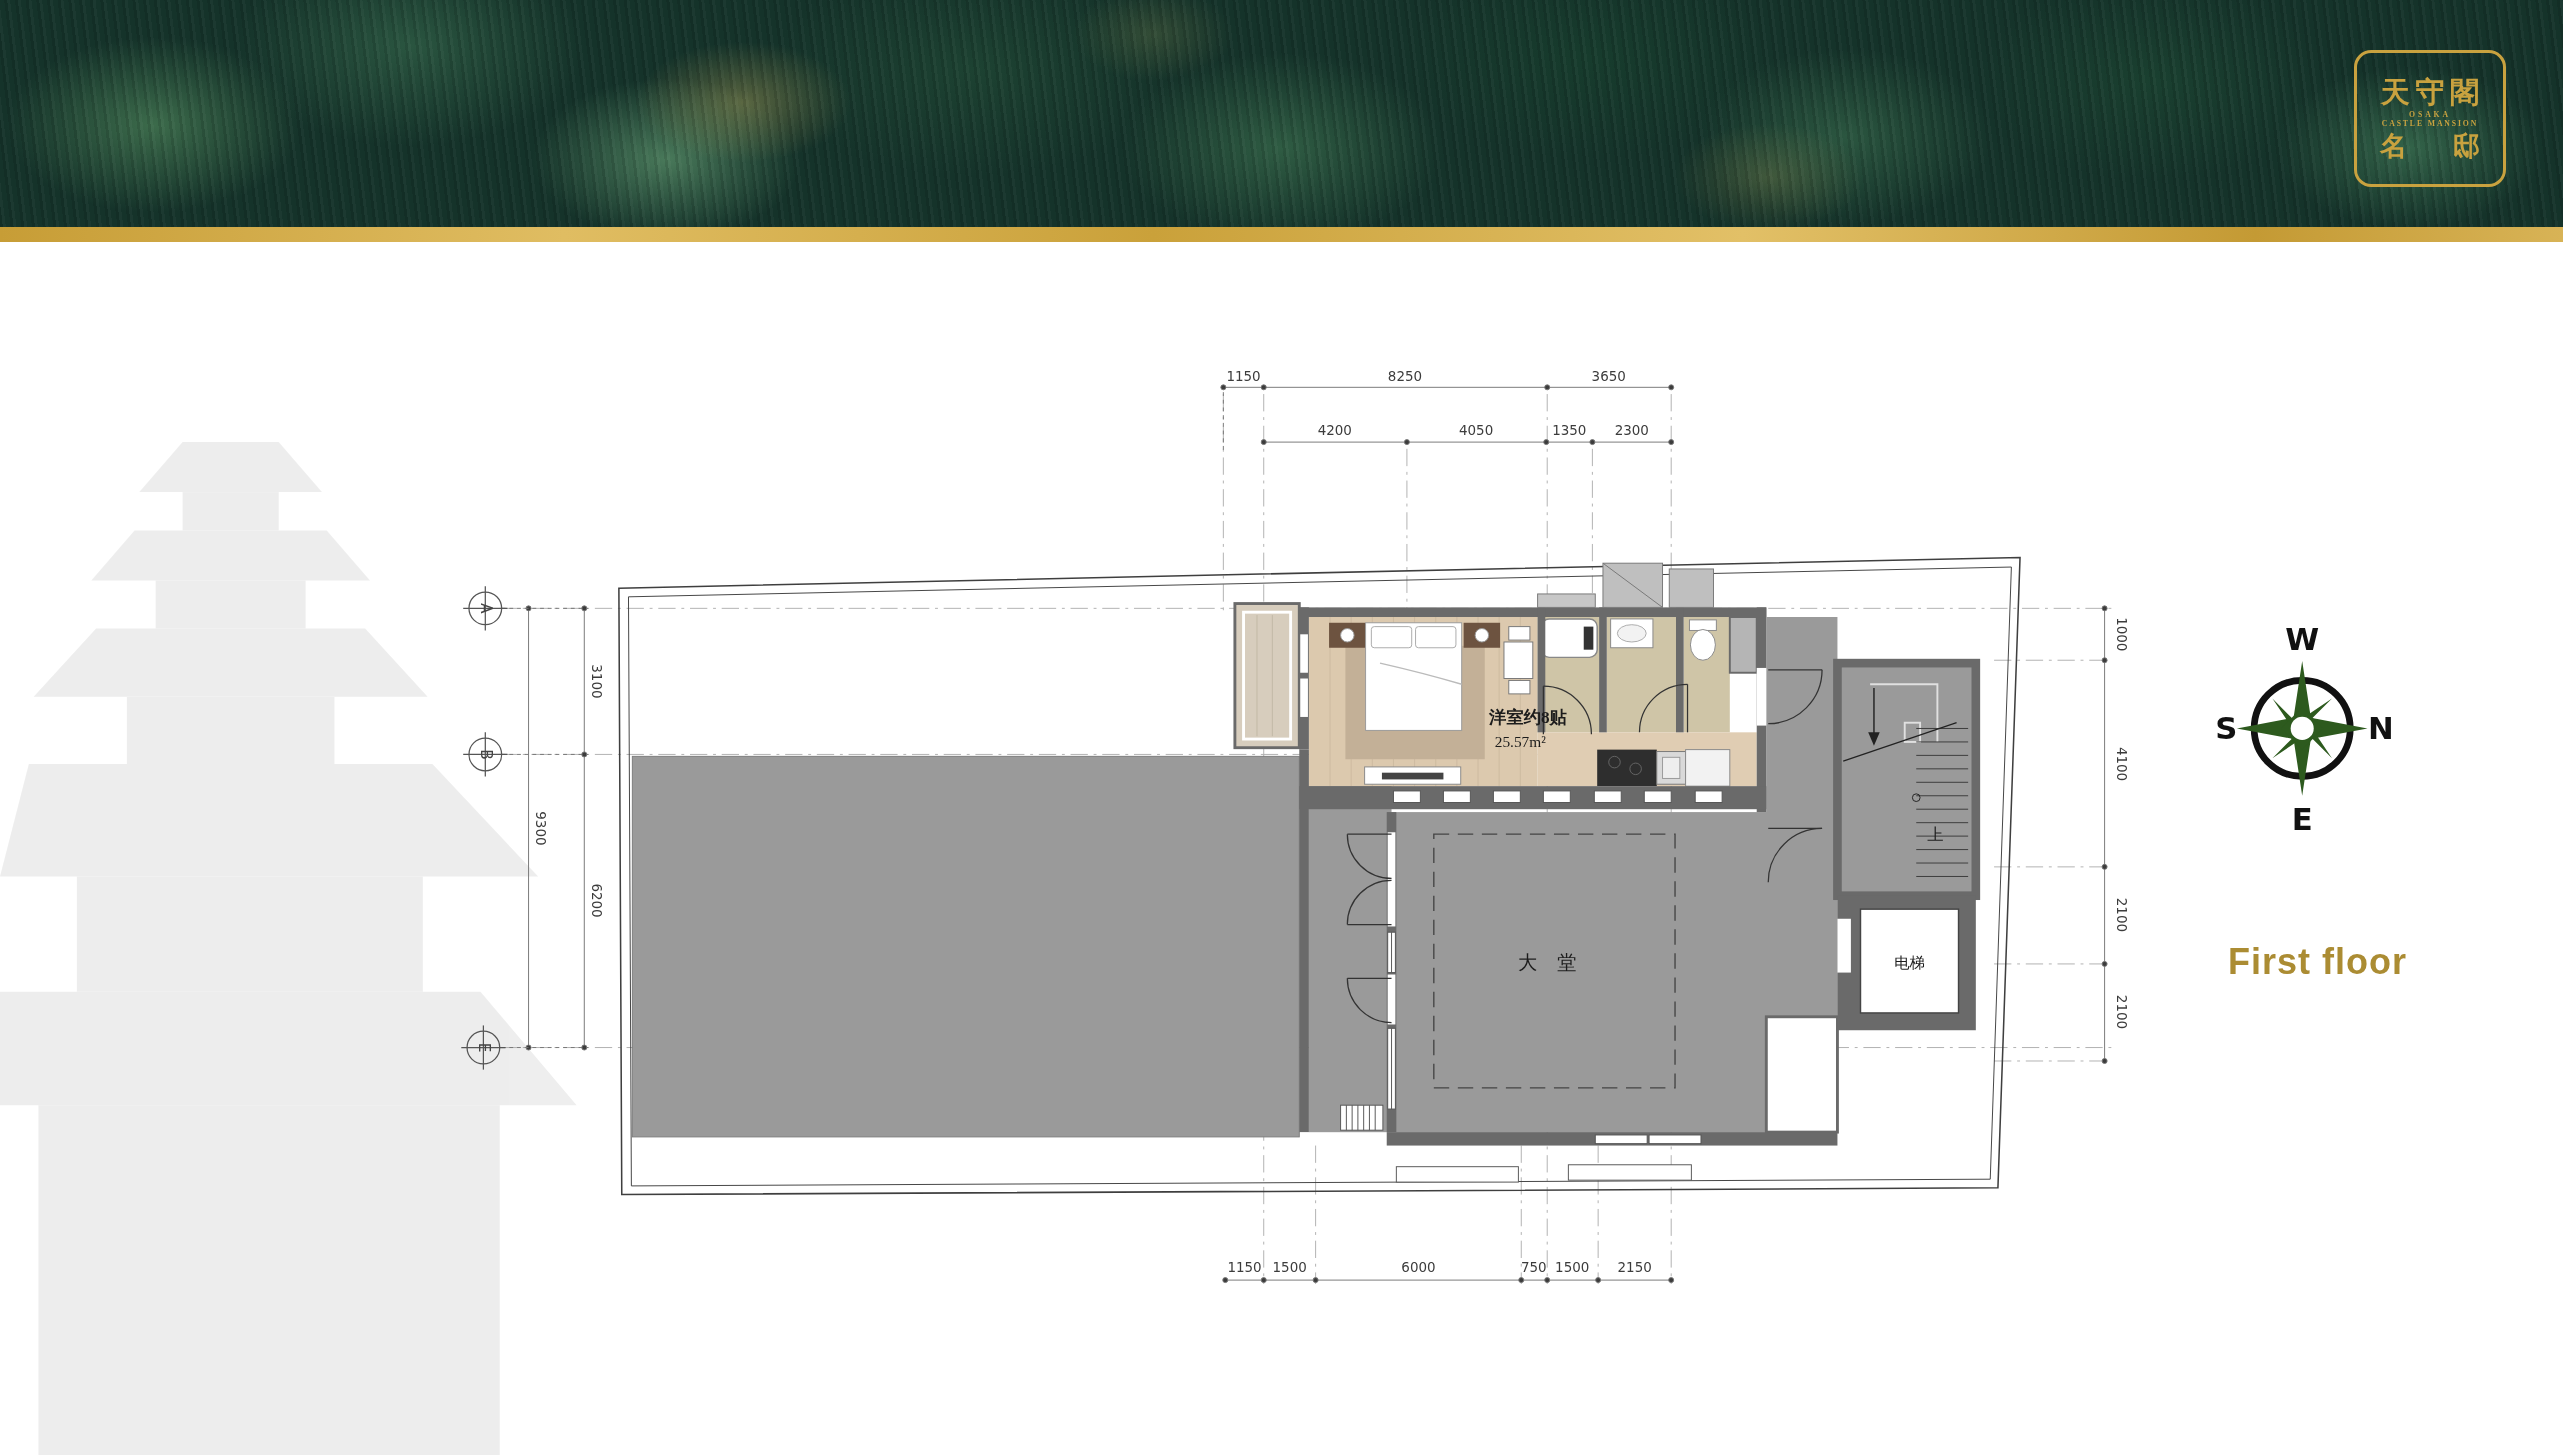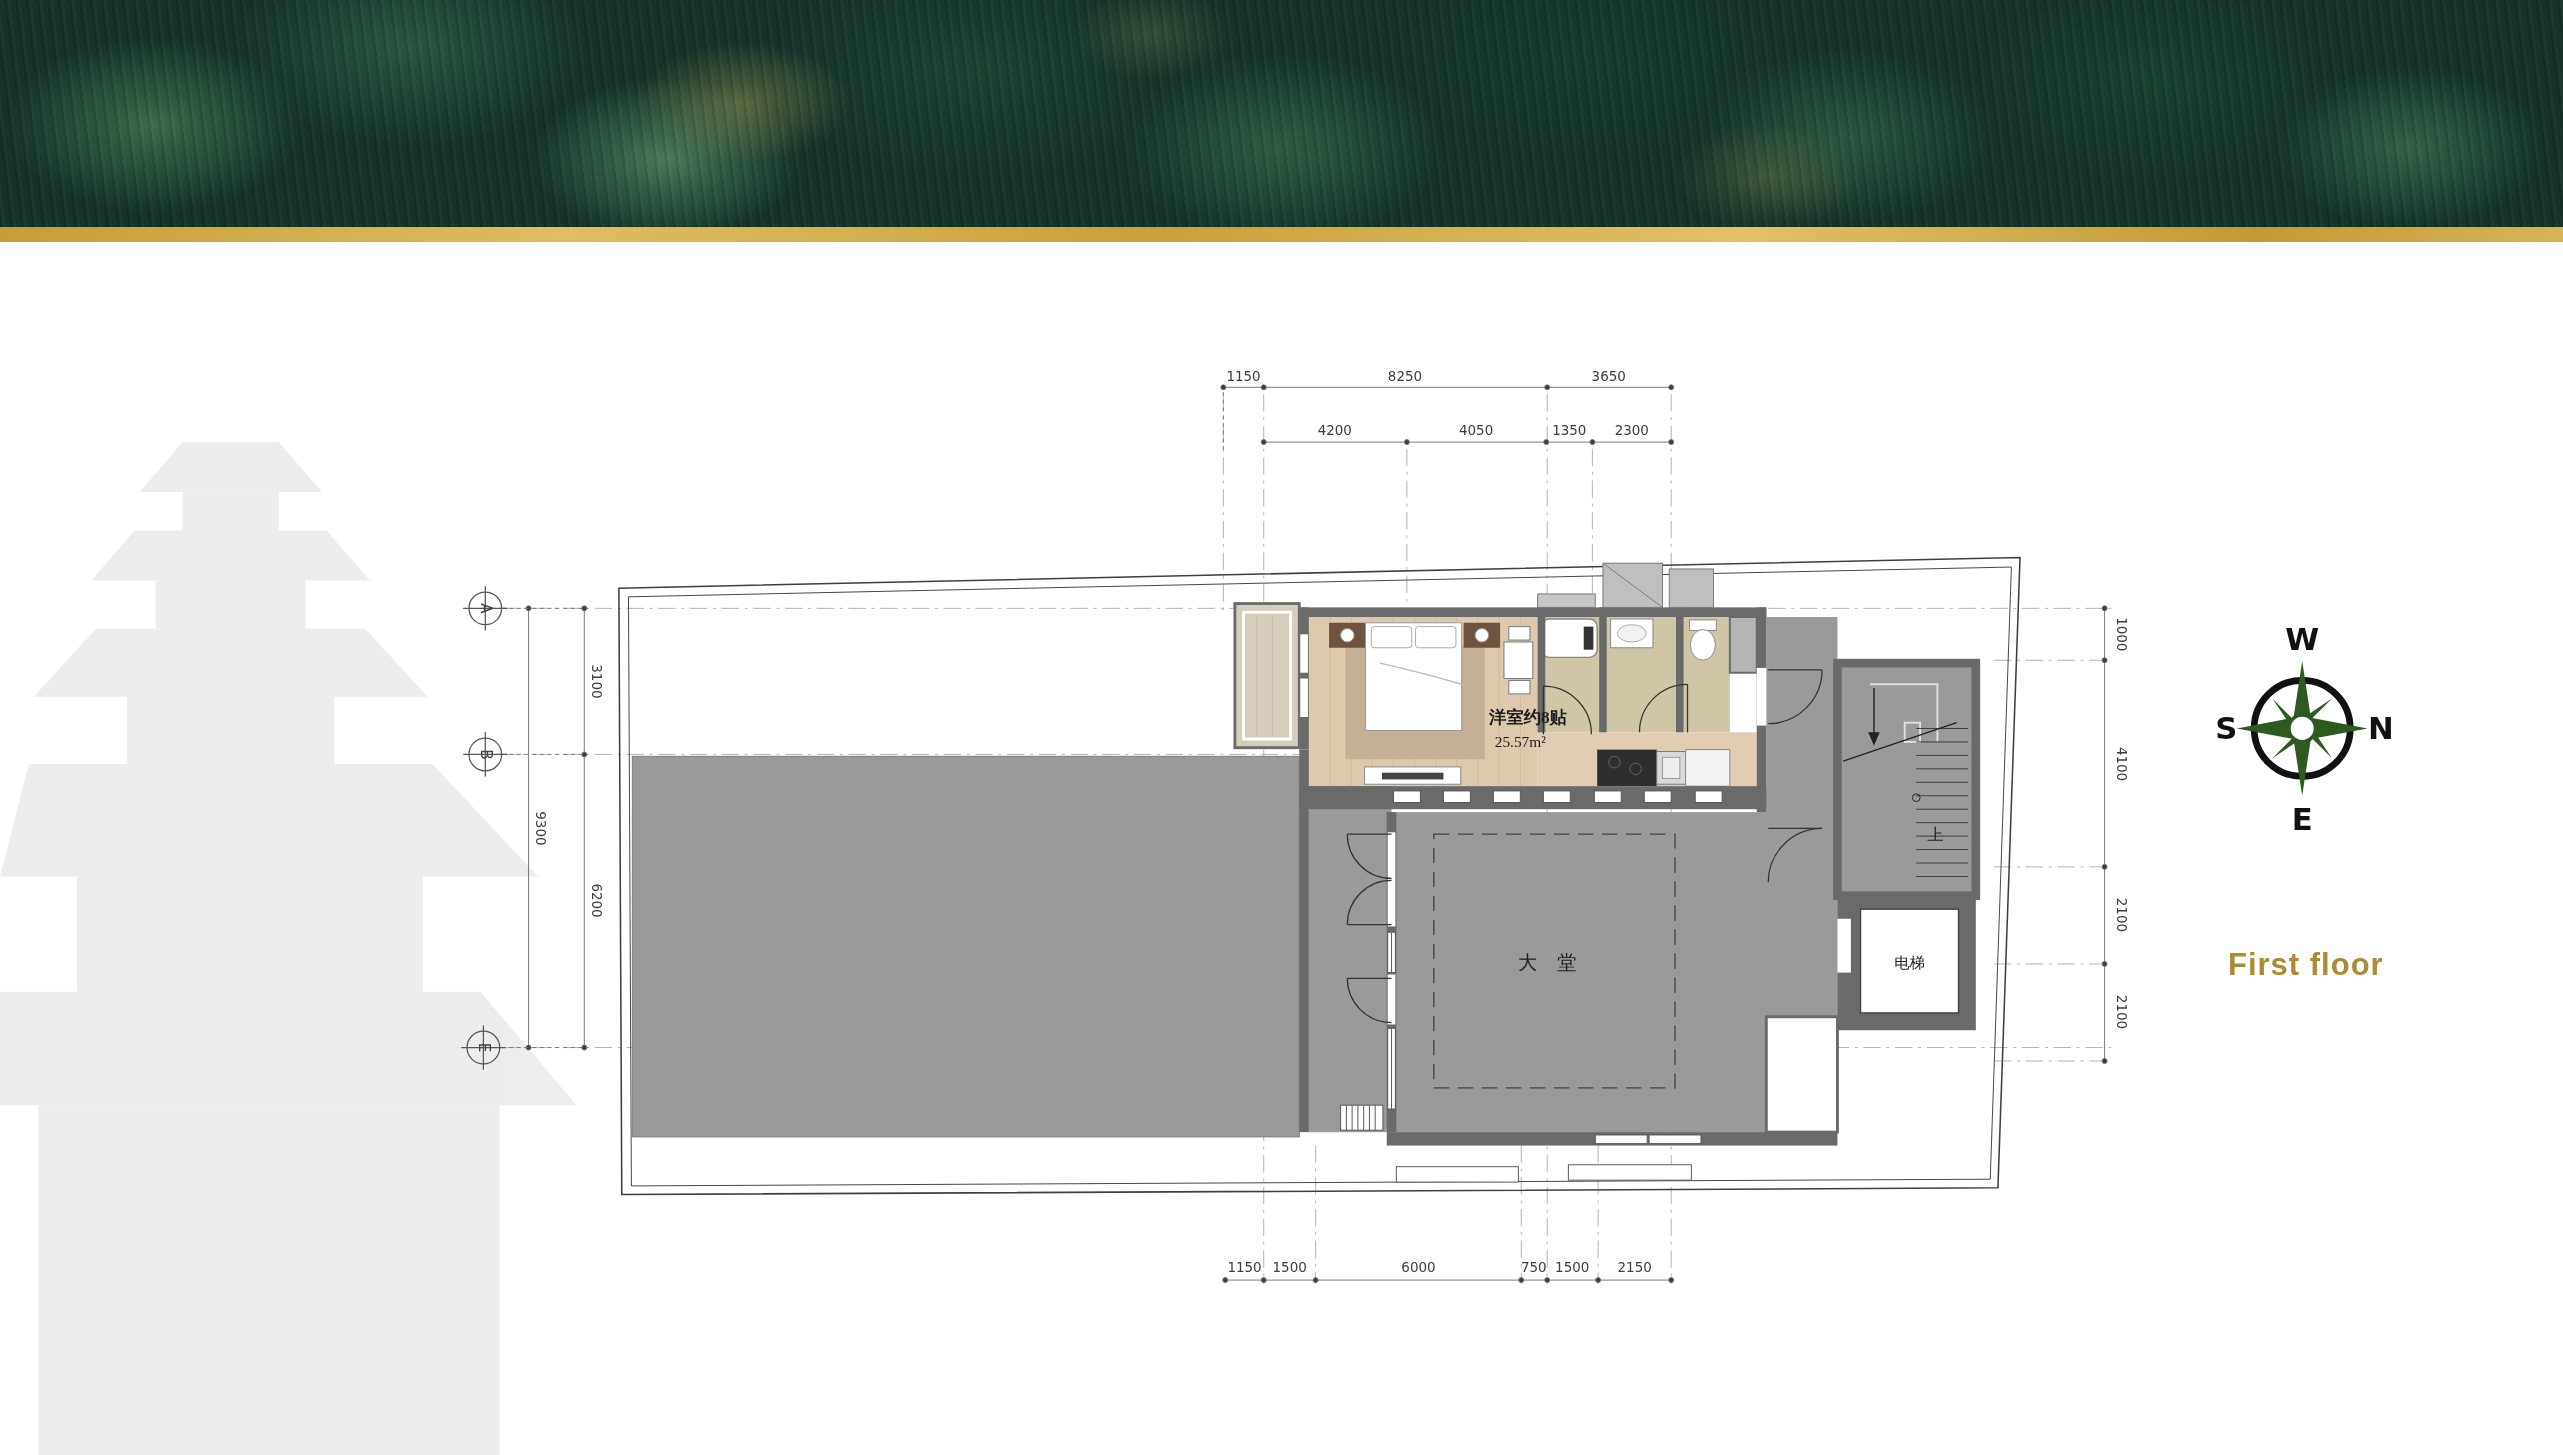--- a/index.html
+++ b/index.html
@@ -37,36 +37,45 @@
   .logo .t3{font-size:7.7px;letter-spacing:1.9px;font-weight:bold;}
   .logo .t4{display:flex;justify-content:space-between;width:100px;font-size:27px;font-weight:bold;margin-top:3.8px;line-height:1.05;}
 
   
   .compass{position:absolute;left:2206px;top:615px;width:202px;height:221px;}
 
   
   .floor-label{position:absolute;left:2228px;top:930px;width:250px;}
   .floor-label .cn{font-size:73px;font-weight:bold;color:#2d5a1e;letter-spacing:13.5px;
      font-family:"Liberation Serif", serif;line-height:1.0;}
-  .floor-label .en{font-size:31px;font-weight:bold;color:#ab8c33;margin-top:17px;letter-spacing:1px;}
+  .floor-label .en{font-size:36px;font-weight:bold;color:#ab8c33;margin-top:11px;letter-spacing:1px;}
 
   .plan-svg{position:absolute;left:0;top:0;}
 
   text{font-family:"DejaVu Sans", sans-serif;}
   .dim{font-size:14px;fill:#3c3c3c;}
   .cjk{font-family:"Liberation Serif", serif;fill:#1c1c1c;}
 </style>
 </head>
 <body>
 
 <div class="page">
 
   <div class="hero"></div>
   <div class="gold-bar"></div>
 
+  <div class="logo">
+    <div class="t1">天守閣</div>
+    <div class="t2">OSAKA</div>
+    <div class="t3">CASTLE MANSION</div>
+    <div class="t4">
+      <span>名</span>
+      <span>邸</span>
+    </div>
+  </div>
 
   <svg class="plan-svg" width="2563" height="1456" viewBox="0 0 2667 1515">
 
     <g opacity="0.07" fill="#111111" transform="translate(40,430)">
       <polygon points="150,30 250,30 295,82 105,82"></polygon>
       <rect x="150" y="82" width="100" height="40"></rect>
       <polygon points="100,122 300,122 345,174 55,174"></polygon>
       <rect x="122" y="174" width="156" height="50"></rect>
       <polygon points="60,224 340,224 405,295 -5,295"></polygon>
       <rect x="92" y="295" width="216" height="70"></rect>

